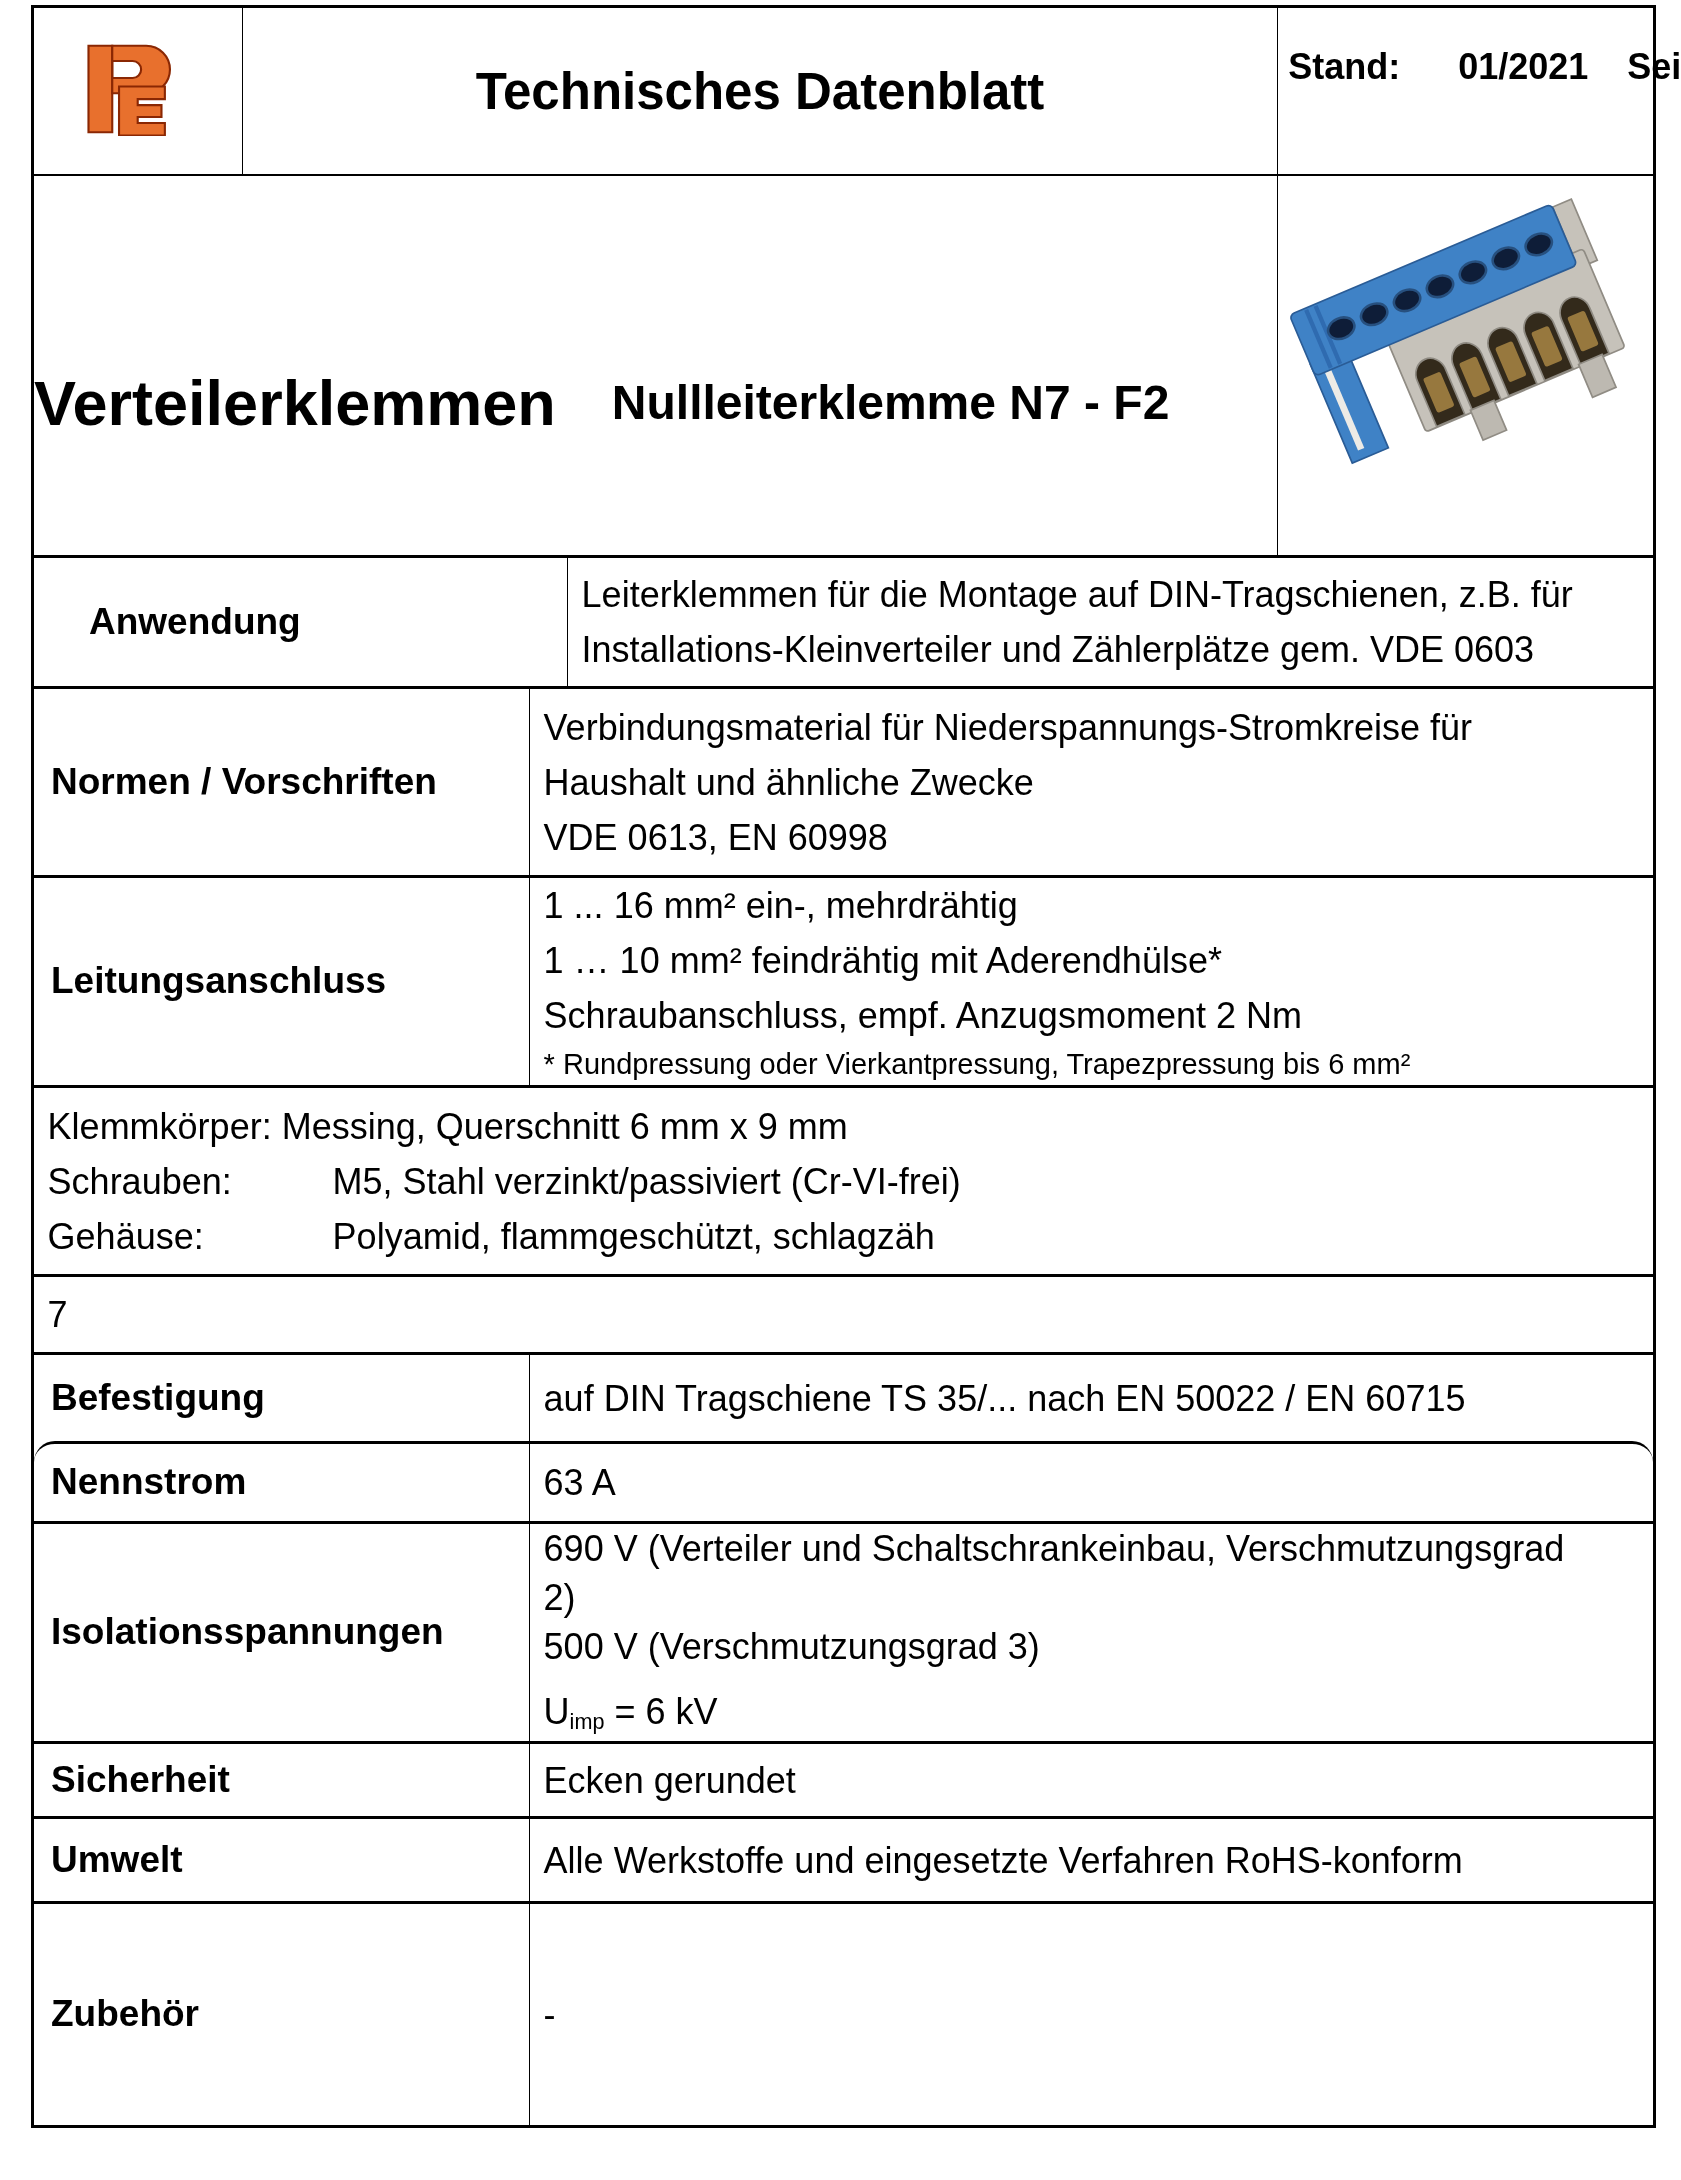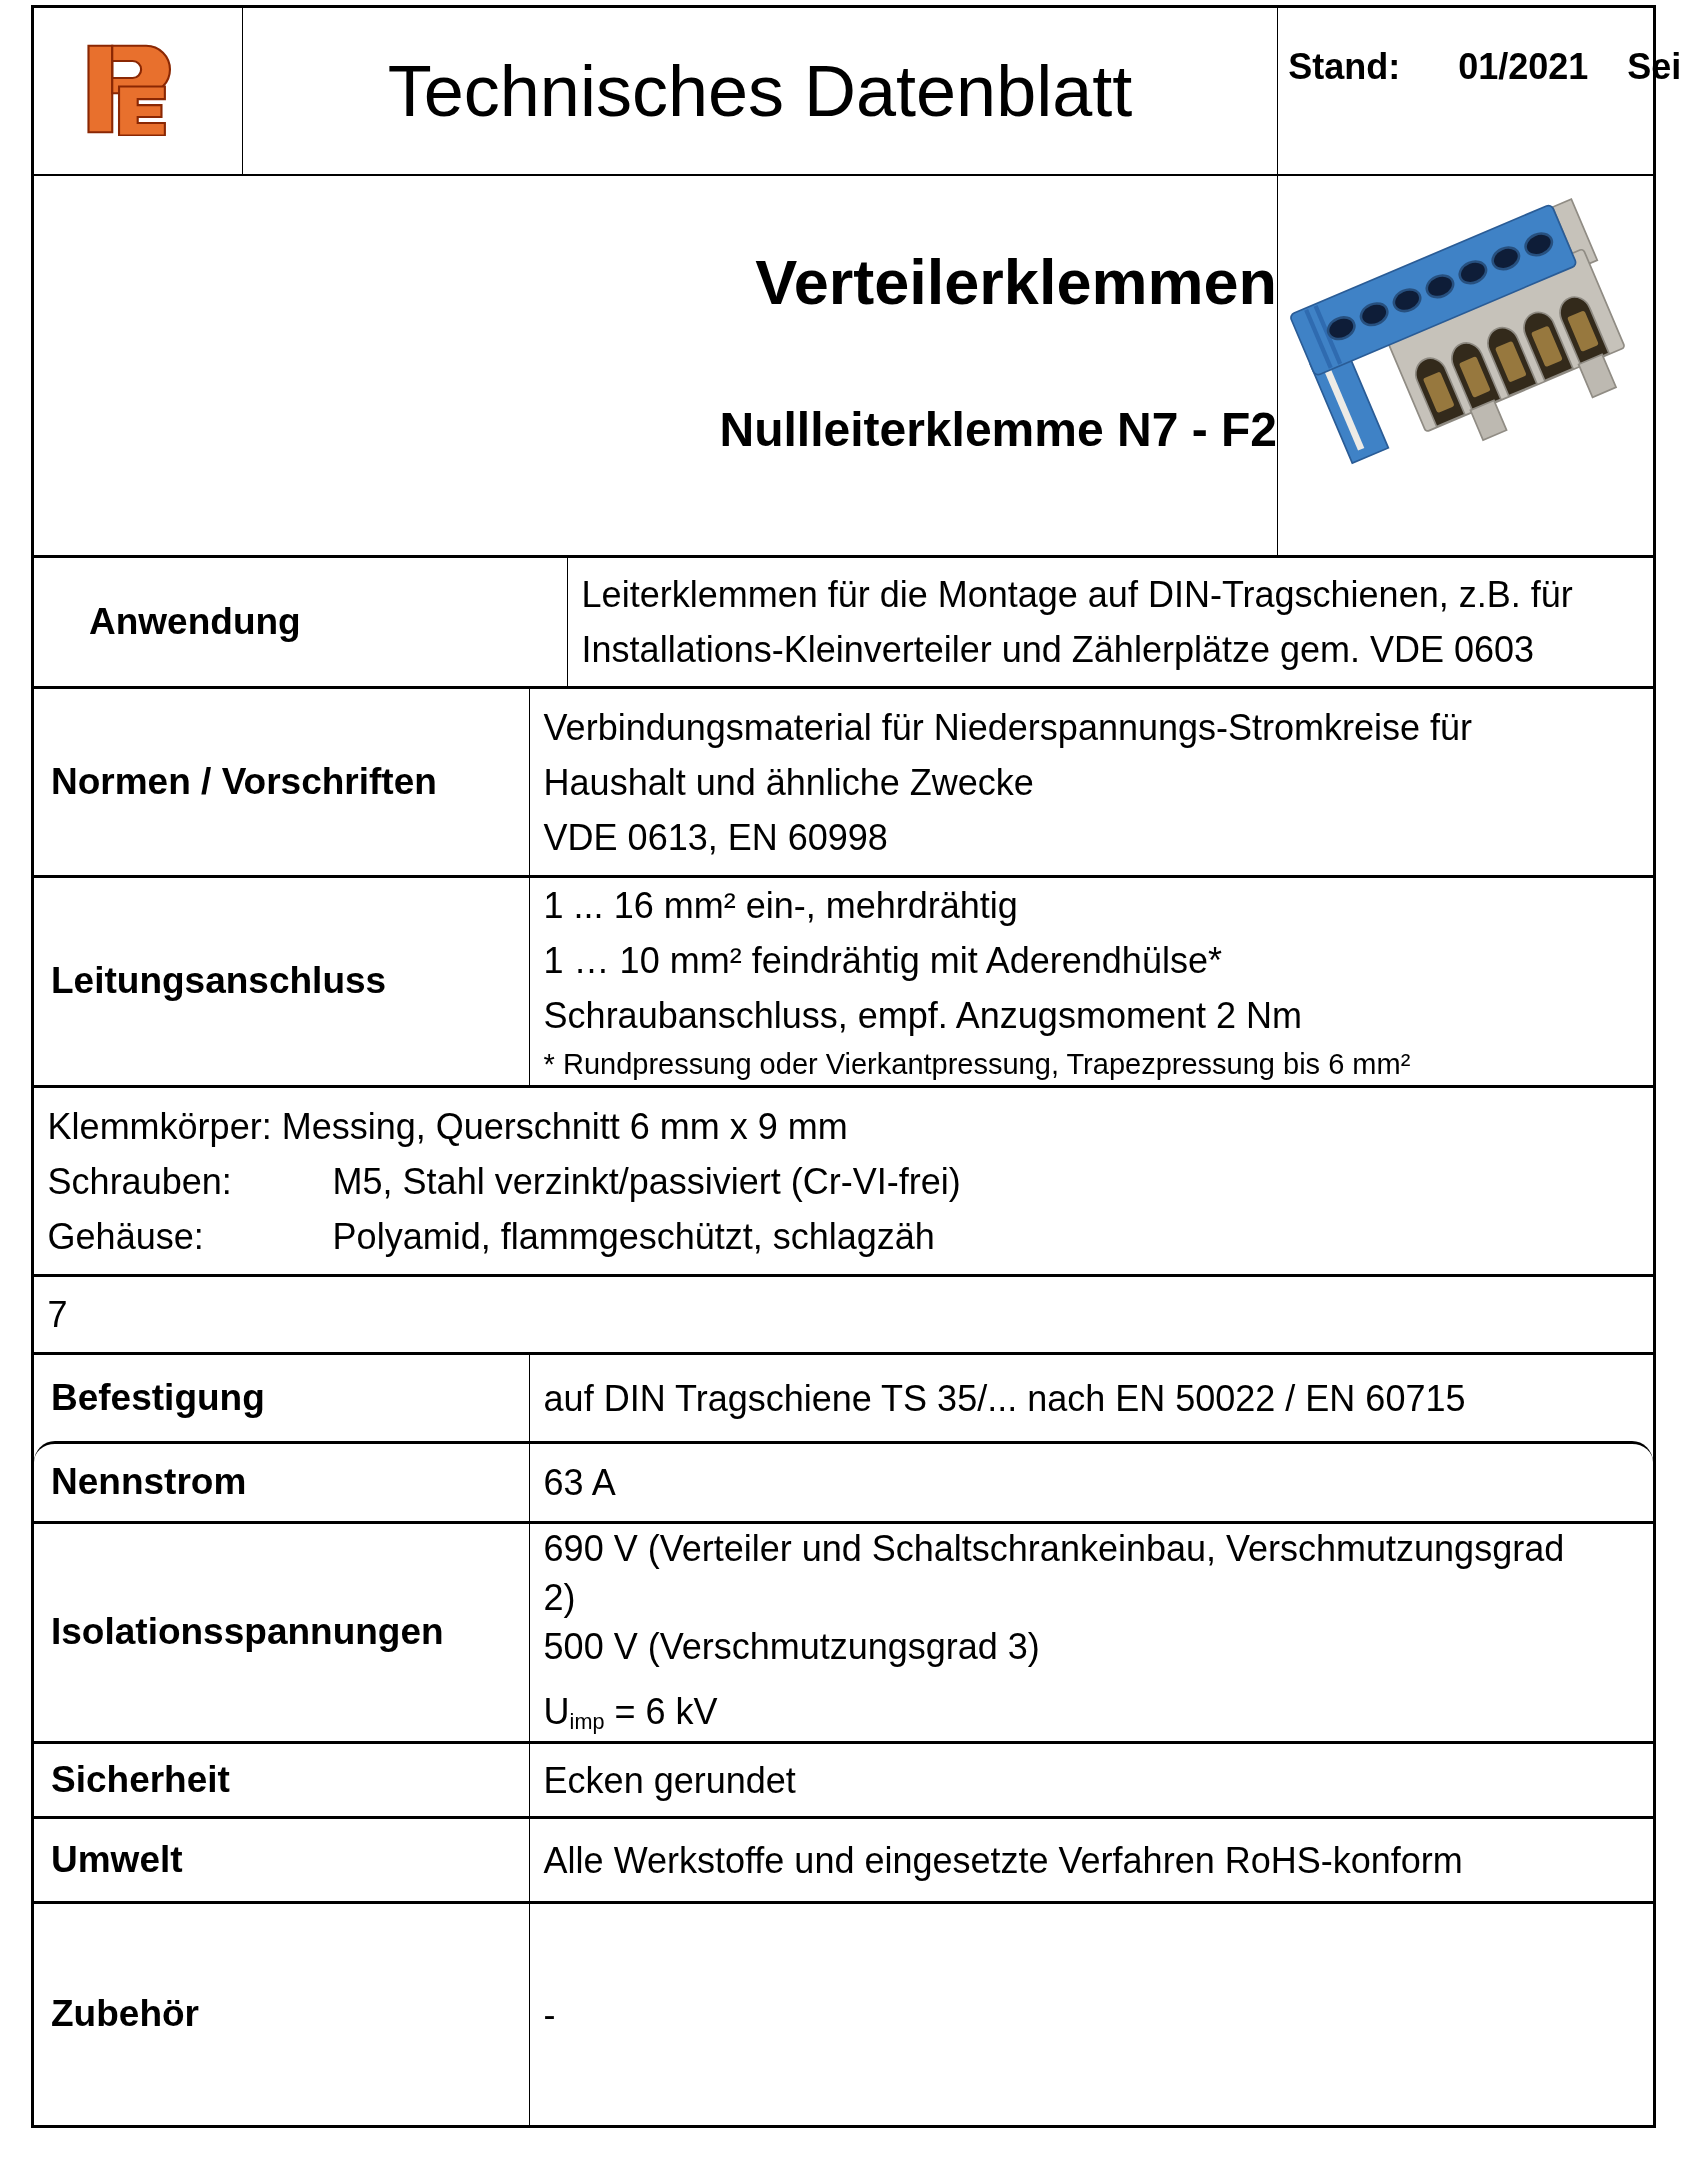--- a/index.html
+++ b/index.html
@@ -42,22 +42,22 @@
   .logo-cell svg { position: absolute; left: 46px; top: 34px; }
   .htitle-cell {
     flex: none;
     width: 1035px;
     border-right: 1.7px solid #000;
     display: flex;
     align-items: center;
     justify-content: center;
   }
   .htitle {
-    font-size: 72px;
-    font-weight: normal;
+    font-size: 51px;
+    font-weight: bold;
     letter-spacing: 0px;
     white-space: nowrap;
     text-align: center;
   }
   .hmeta-cell {
     flex: 1;
     padding: 41px 0 0 10.2px;
     display: flex;
     flex-direction: row;
     gap: 39px;
@@ -70,24 +70,24 @@
     flex: none;
     height: 382px;
     display: flex;
     border-bottom: 3.4px solid #000;
   }
   .ptitle-cell {
     flex: none;
     width: 1244px;
     border-right: 1.7px solid #000;
     display: flex;
-    flex-direction: column;
-    align-items: flex-end;
+    flex-direction: row;
+    align-items: center;
     padding-top: 75px;
-    gap: 92px;
+    gap: 56px;
   }
   .ptitle   { font-size: 63px; font-weight: bold; line-height: 1; white-space: nowrap; }
   .psubtitle{ font-size: 48px; font-weight: bold; line-height: 1; white-space: nowrap; }
   .photo-cell {
     flex: 1;
     display: flex;
     align-items: center;
     justify-content: center;
     background: #fff;
   }

